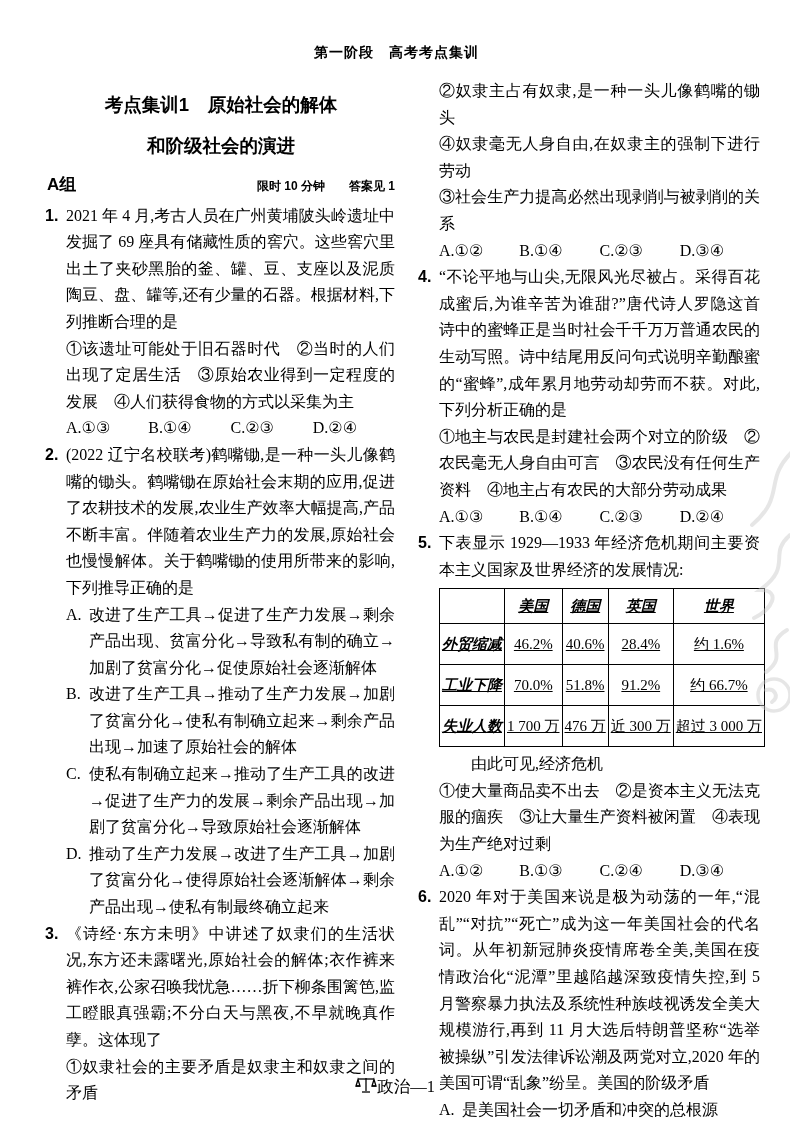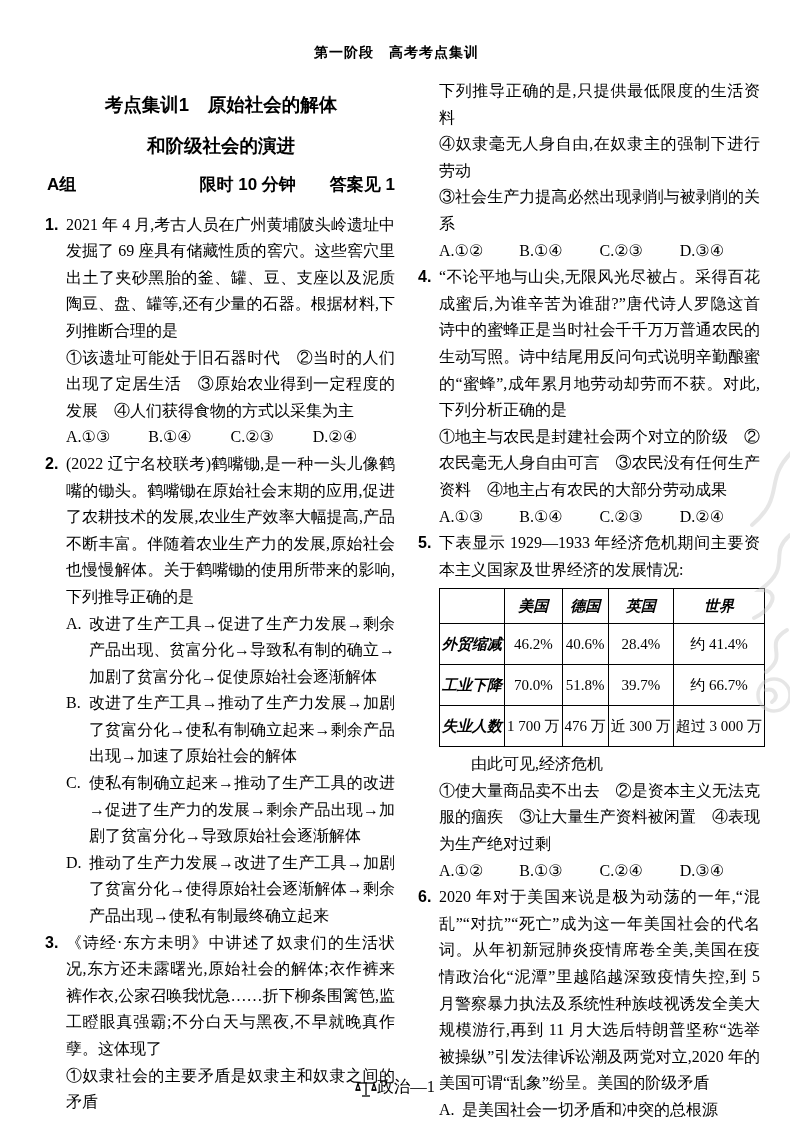--- a/index.html
+++ b/index.html
@@ -17,46 +17,46 @@
   .col{font-size:16px;line-height:26.6px;}
   .col-left{width:348px;flex:none;}
   .col-right{width:340px;flex:none;}
   .lesson-title{
     text-align:center;font-family:"Liberation Sans","DejaVu Sans",sans-serif;
     font-weight:bold;font-size:18.5px;line-height:29px;margin:12px;
   }
   .meta-row{
     display:flex;justify-content:space-between;align-items:baseline;
     font-family:"Liberation Sans","DejaVu Sans",sans-serif;font-weight:bold;
-    margin:7px 0 13px 0;
+    margin:7px 0 3px 0;
   }
   .group-label{font-size:17px;}
-  .limit-label{font-size:17px;}
+  .limit-label{font-size:12px;}
   .q{position:relative;padding-left:19px;text-align:justify;}
   .qnum{
     position:absolute;left:-2px;top:0;font-weight:bold;
     font-family:"Liberation Sans","DejaVu Sans",sans-serif;
   }
   .para{padding-left:19px;text-align:justify;}
   .para.ind{text-indent:32px;}
   .row4{padding-left:19px;display:flex;}
   .row4 .choice{flex:1 1 25%;white-space:nowrap;}
   .opt{position:relative;margin-left:19px;padding-left:23px;text-align:justify;}
   .opt .optletter{position:absolute;left:0;top:0;}
   .dtable{
     border-collapse:collapse;margin:5px 16px 4px 19px;width:calc(100% - 14px);
-    text-align:center;font-size:15px;line-height:20px;
+    text-align:center;font-size:15px;line-height:20px;text-decoration:underline;
   }
   .dtable th,.dtable td{border:1.2px solid #000;padding:4px 2px;}
   .dtable th{font-weight:bold;font-style:italic;height:26px;}
   .dtable td{height:32px;}
   .dtable td.rowlabel{font-style:italic;font-weight:bold;}
   .footer{
     position:absolute;left:0;bottom:26px;width:790px;
-    display:flex;justify-content:center;align-items:flex-end;
+    display:flex;justify-content:center;align-items:flex-start;
     font-size:16.5px;
   }
   .scales-icon{display:inline-block;line-height:0;}
   .watermark{
     position:absolute;right:-12px;top:440px;opacity:.45;pointer-events:none;
   }
 </style>
 </head>
 <body>
 
@@ -85,21 +85,21 @@
           <div class="opt"><span class="optletter">B.</span><span class="opttext">改进了生产工具→推动了生产力发展→加剧了贫富分化→使私有制确立起来→剩余产品出现→加速了原始社会的解体</span></div>
           <div class="opt"><span class="optletter">C.</span><span class="opttext">使私有制确立起来→推动了生产工具的改进→促进了生产力的发展→剩余产品出现→加剧了贫富分化→导致原始社会逐渐解体</span></div>
           <div class="opt"><span class="optletter">D.</span><span class="opttext">推动了生产力发展→改进了生产工具→加剧了贫富分化→使得原始社会逐渐解体→剩余产品出现→使私有制最终确立起来</span></div>
           <div class="q"><span class="qnum">3.</span><span class="qtext">《诗经·东方未明》中讲述了奴隶们的生活状况,东方还未露曙光,原始社会的解体;衣作裤来裤作衣,公家召唤我忧急……折下柳条围篱笆,监工瞪眼真强霸;不分白天与黑夜,不早就晚真作孽。这体现了</span></div>
           <div class="para">①奴隶社会的主要矛盾是奴隶主和奴隶之间的矛盾</div>
         </div>
     </div>
 
     <div class="col col-right">
       <div id="col-right-blocks">
-          <div class="para">下列推导正确的是,只提供最低限度的生活资料</div>
+          <div class="para">②奴隶主占有奴隶,是一种一头儿像鹤嘴的锄头</div>
           <div class="para">④奴隶毫无人身自由,在奴隶主的强制下进行劳动</div>
           <div class="para">③社会生产力提高必然出现剥削与被剥削的关系</div>
           <div class="row4">
             <span class="choice">A.①②</span>
             <span class="choice">B.①④</span>
             <span class="choice">C.②③</span>
             <span class="choice">D.③④</span>
           </div>
           <div class="q"><span class="qnum">4.</span><span class="qtext">“不论平地与山尖,无限风光尽被占。采得百花成蜜后,为谁辛苦为谁甜?”唐代诗人罗隐这首诗中的蜜蜂正是当时社会千千万万普通农民的生动写照。诗中结尾用反问句式说明辛勤酿蜜的“蜜蜂”,成年累月地劳动却劳而不获。对此,下列分析正确的是</span></div>
           <div class="para">①地主与农民是封建社会两个对立的阶级　②农民毫无人身自由可言　③农民没有任何生产资料　④地主占有农民的大部分劳动成果</div>
@@ -119,27 +119,27 @@
                 <th>英国</th>
                 <th>世界</th>
               </tr>
             </thead>
             <tbody>
               <tr>
                 <td class="rowlabel">外贸缩减</td>
                 <td>46.2%</td>
                 <td>40.6%</td>
                 <td>28.4%</td>
-                <td>约 41.4%</td>
+                <td>约 1.6%</td>
               </tr>
               <tr>
                 <td class="rowlabel">工业下降</td>
                 <td>70.0%</td>
                 <td>51.8%</td>
-                <td>39.7%</td>
+                <td>91.2%</td>
                 <td>约 66.7%</td>
               </tr>
               <tr>
                 <td class="rowlabel">失业人数</td>
                 <td>1 700 万</td>
                 <td>476 万</td>
                 <td>近 300 万</td>
                 <td>超过 3 000 万</td>
               </tr>
             </tbody>

